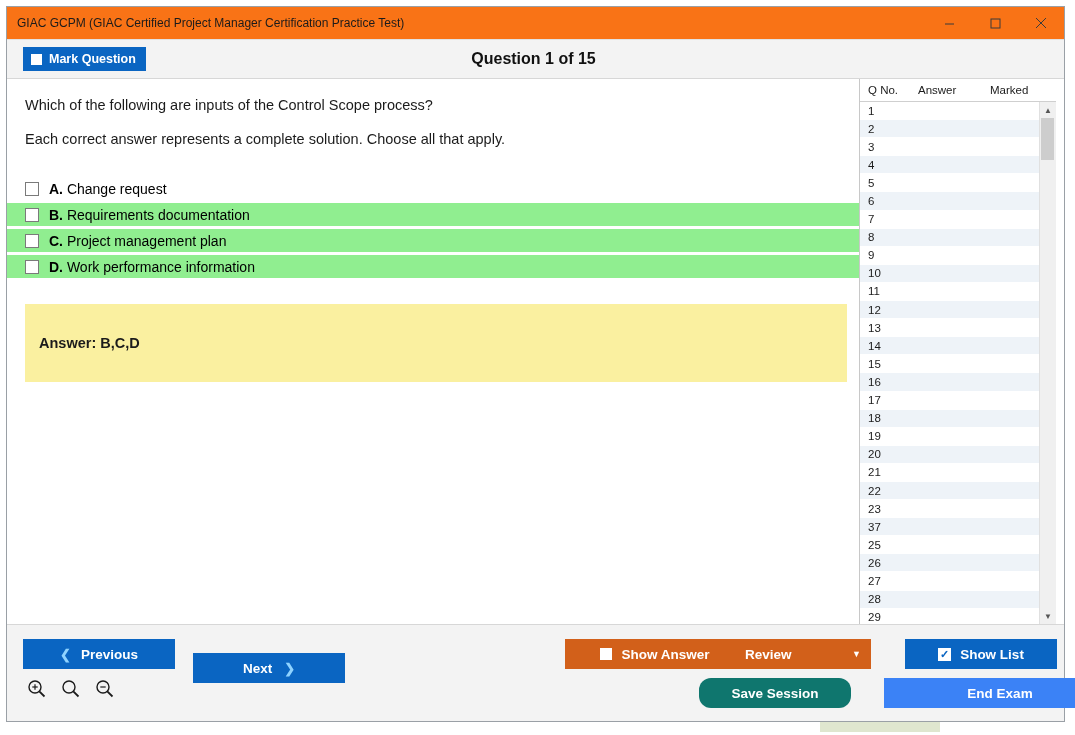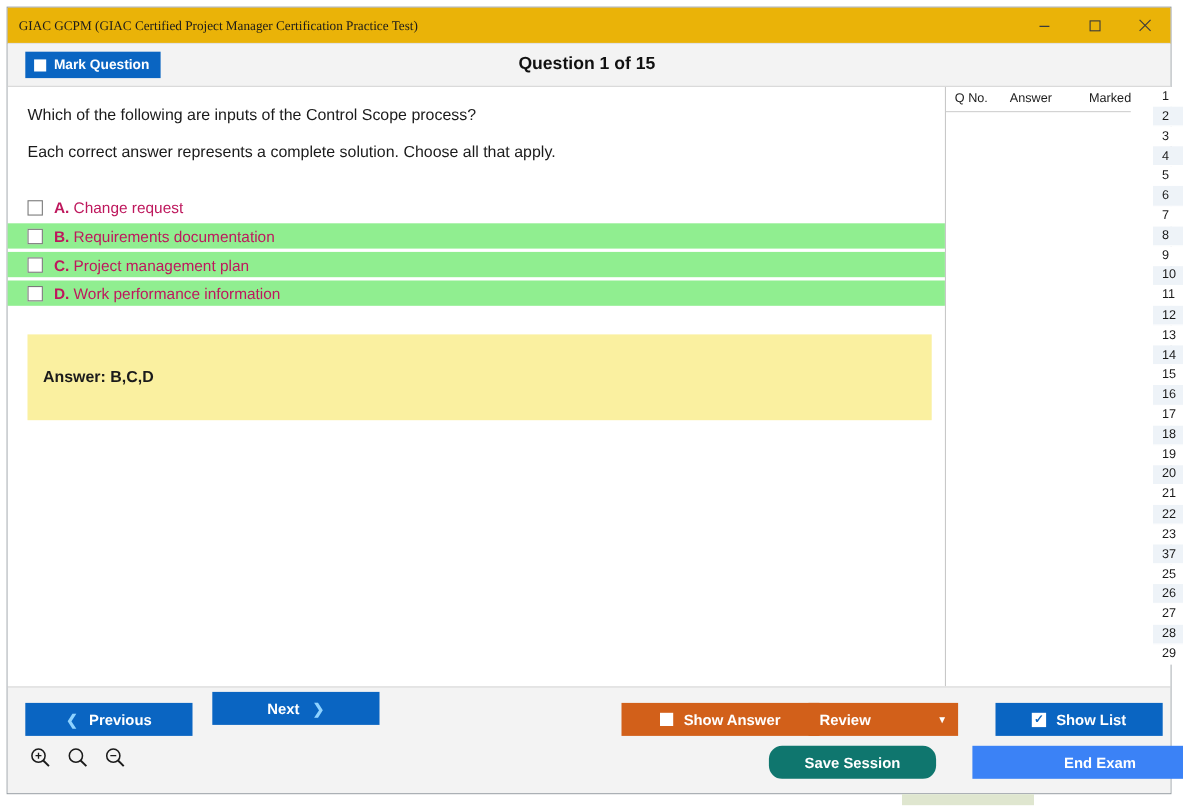--- a/index.html
+++ b/index.html
@@ -23,24 +23,23 @@
     border: 1px solid #9aa0a6;
     box-sizing: border-box;
     display: flex;
     flex-direction: column;
   }
   
   .titlebar {
     height: 32px;
     display: flex;
     align-items: center;
-    background: #eab308;
+    background: #f97316;
     border-bottom: 1px solid #e2e2e2;
     flex: none;
-    font-family: Liberation Serif, serif;
   }
   .titlebar-text {
     font-size: 12px;
     color: #1b1b1b;
     padding-left: 10px;
     white-space: nowrap;
   }
   .titlebar-spacer { flex: 1; }
   .win-btn {
     width: 46px;
@@ -134,21 +133,21 @@
     width: 14px;
     height: 14px;
     border: 1px solid #7a7a7a;
     background: #ffffff;
     margin-right: 10px;
     flex: none;
     box-sizing: border-box;
   }
   .opt-label {
     font-size: 14px;
-    color: #be185d;
+    color: #000000;
     text-align: right;
   }
   .opt-label b { font-weight: bold; }
   .answer-box {
     margin: 26px 12px 0 18px;
     background: #faf0a0;
     height: 78px;
     display: flex;
     align-items: center;
     padding-left: 14px;
@@ -158,24 +157,23 @@
     font-size: 14.5px;
     font-weight: bold;
     color: #1b1b1b;
   }
   
   .list-pane {
     width: 196px;
     flex: none;
     border-left: 1px solid #c8c8c8;
     display: flex;
-    flex-direction: row;
+    flex-direction: column;
     background: #ffffff;
     margin-right: 8px;
-    gap: 20px;
   }
   .list-header {
     display: flex;
     height: 22px;
     align-items: center;
     border-bottom: 1px solid #cfcfcf;
     font-size: 11.5px;
     color: #1b1b1b;
     background: #ffffff;
   }
@@ -248,21 +246,21 @@
     display: flex;
     align-items: center;
     justify-content: center;
     position: absolute;
   }
   .btn-prev {
     left: 16px; top: 14px; width: 152px; height: 30px;
     background: #0a65c2;
   }
   .btn-next {
-    left: 186px; top: 4px; width: 152px; height: 30px;
+    left: 186px; top: 28px; width: 152px; height: 30px;
     background: #0a65c2;
   }
   .chev { font-size: 13px; color: #8fd3ff; font-weight: bold; }
   .btn-prev .chev { margin-right: 10px; }
   .btn-next .chev { margin-left: 12px; }
   .btn-showanswer {
     left: 558px; top: 14px; width: 180px; height: 30px;
     background: #d2601a;
   }
   .btn-showanswer .cbox-w {

